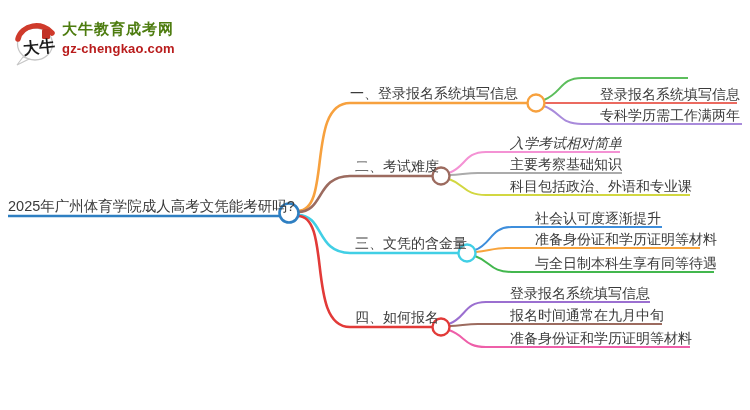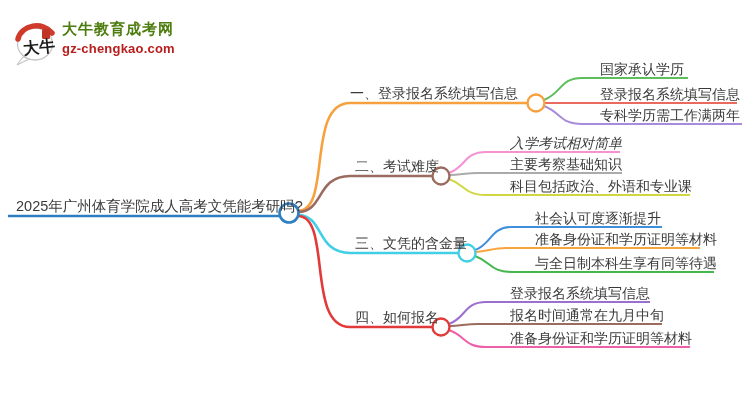--- a/index.html
+++ b/index.html
@@ -64,28 +64,27 @@
       <path d="M6 23 A19 17 0 0 1 40 17" stroke="#cf3a2b" stroke-width="5.5" fill="none" stroke-linecap="round"></path>
       <rect x="30" y="13" width="8" height="10" rx="1.5" fill="#c23327"></rect>
       <text x="11" y="37" font-size="16" font-weight="bold" fill="#1c1c1c" transform="rotate(-6 23 30)">大牛</text>
     </svg>
     <div class="logo-txt">
       <div class="logo-title">大牛教育成考网</div>
       <div class="logo-sub">gz-chengkao.com</div>
     </div>
   </div>
 
-  <div class="node root-label" style="left:8px;top:197px;margin-left:8px;">2025年广州体育学院成人高考文凭能考研吗?</div>
+  <div class="node root-label" style="left:8px;top:197px;">2025年广州体育学院成人高考文凭能考研吗?</div>
 
   <div class="node branch-label" style="left:350px;top:85px;">一、登录报名系统填写信息</div>
   <div class="node branch-label" style="left:355px;top:158px;">二、考试难度</div>
   <div class="node branch-label" style="left:355px;top:235px;">三、文凭的含金量</div>
   <div class="node branch-label" style="left:355px;top:309px;">四、如何报名</div>
 
-  <div class="node sub-label" style="left:600px;top:61px;">国家承认学历</div>
   <div class="node sub-label" style="left:600px;top:86px;">登录报名系统填写信息</div>
   <div class="node sub-label" style="left:600px;top:107px;">专科学历需工作满两年</div>
 
   <div class="node sub-label" style="left:510px;top:135px;font-style:italic;">入学考试相对简单</div>
   <div class="node sub-label" style="left:510px;top:156px;">主要考察基础知识</div>
   <div class="node sub-label" style="left:535px;top:210px;">社会认可度逐渐提升</div>
 
   <div class="node sub-label" style="left:510px;top:178px;">科目包括政治、外语和专业课</div>
   <div class="node sub-label" style="left:535px;top:231px;">准备身份证和学历证明等材料</div>
   <div class="node sub-label" style="left:535px;top:255px;">与全日制本科生享有同等待遇</div>

